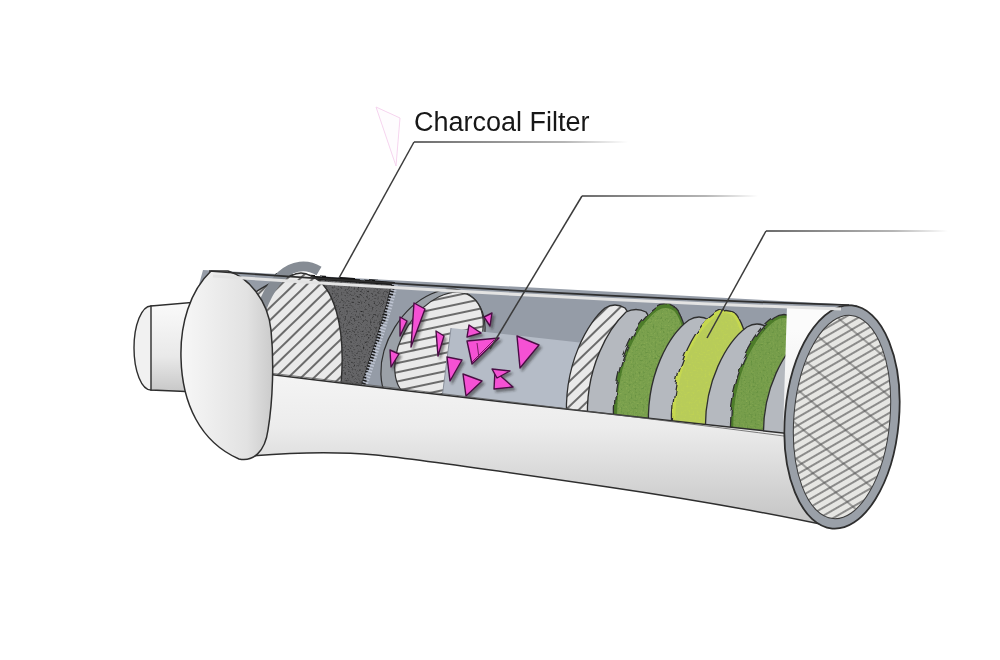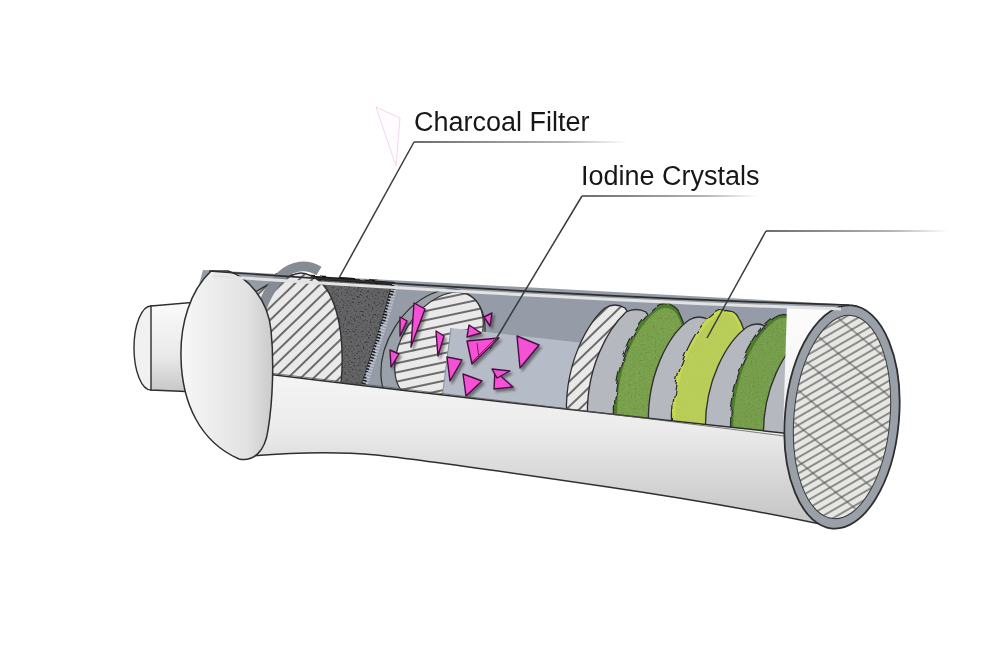--- a/index.html
+++ b/index.html
@@ -177,15 +177,14 @@
     <path stroke="url(#fade1)" stroke-width="1.5" d="M371,142 L585,142"></path>
     <path stroke="#3b3b3b" stroke-width="1.5" d="M371,142 L296,278"></path>
     <path stroke="url(#fade2)" stroke-width="1.5" d="M539,196 L715,196"></path>
     <path stroke="#3b3b3b" stroke-width="1.5" d="M539,196 L447,349"></path>
     <path stroke="url(#fade3)" stroke-width="1.5" d="M723,231 L905,231"></path>
     <path stroke="#3b3b3b" stroke-width="1.5" d="M723,231 L664,338"></path>
   </g>
 </svg>
 
 <div class="lbl" id="lbl-charcoal">Charcoal Filter</div>
-<div class="lbl" id="lbl-iodine">Iodine Crystals</div>
 
 </div>
 
 </body></html>

